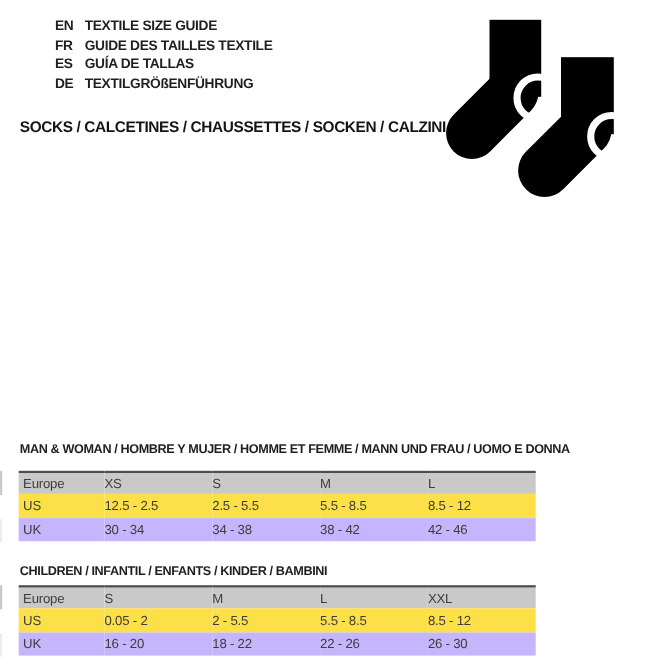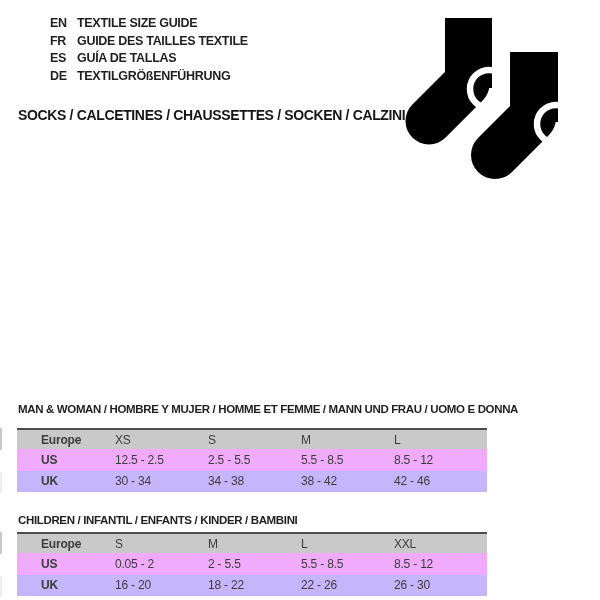--- a/index.html
+++ b/index.html
@@ -42,28 +42,28 @@
     position:absolute;left:17px;width:470px;
     border-collapse:collapse;table-layout:fixed;
     font-size:12px;color:#3d3d3d;letter-spacing:-0.2px;
   }
   #table-adults{top:428px;}
   #table-children{top:532px;}
 
   table.size-table thead tr{
     background:#c9c9c9;border-top:2px solid #4d4d4d;height:20px;
   }
-  table.size-table tbody tr{height:21.5px;background:#f0abfc;}
+  table.size-table tbody tr{height:21.5px;background:#fde047;}
   table.size-table tbody tr.alt{background:#c4b5fd;}
   table.size-table th,
   table.size-table td{
     font-weight:normal;text-align:left;padding:0;
   }
   table.size-table .label-col{
-    width:74px;text-align:left;padding-left:24px;font-weight:bold;
+    width:74px;text-align:left;padding-left:4px;
   }
 
   
   .sliver{position:absolute;left:0;width:2px;}
   .sliver.hdr{background:#c9c9c9;}
   .sliver.alt{background:#ededed;}
   #sliver-1a{top:428px;height:22px;}
   #sliver-1b{top:471.5px;height:21.5px;}
   #sliver-2a{top:532px;height:22px;}
   #sliver-2b{top:575.5px;height:21.5px;}

